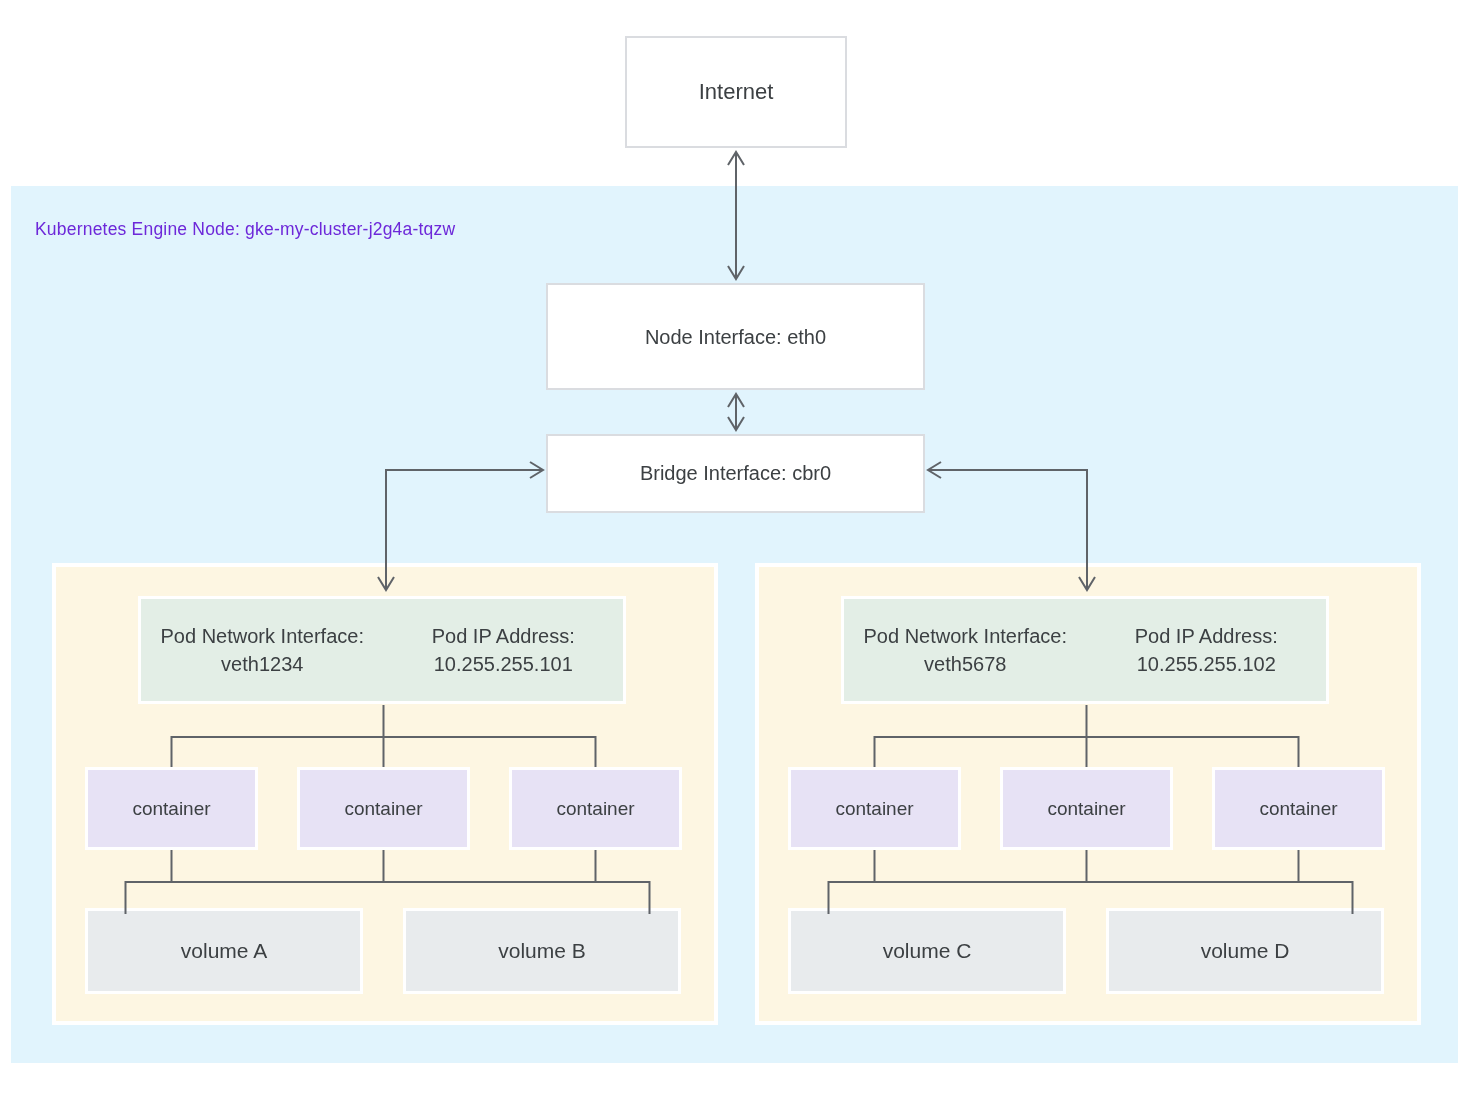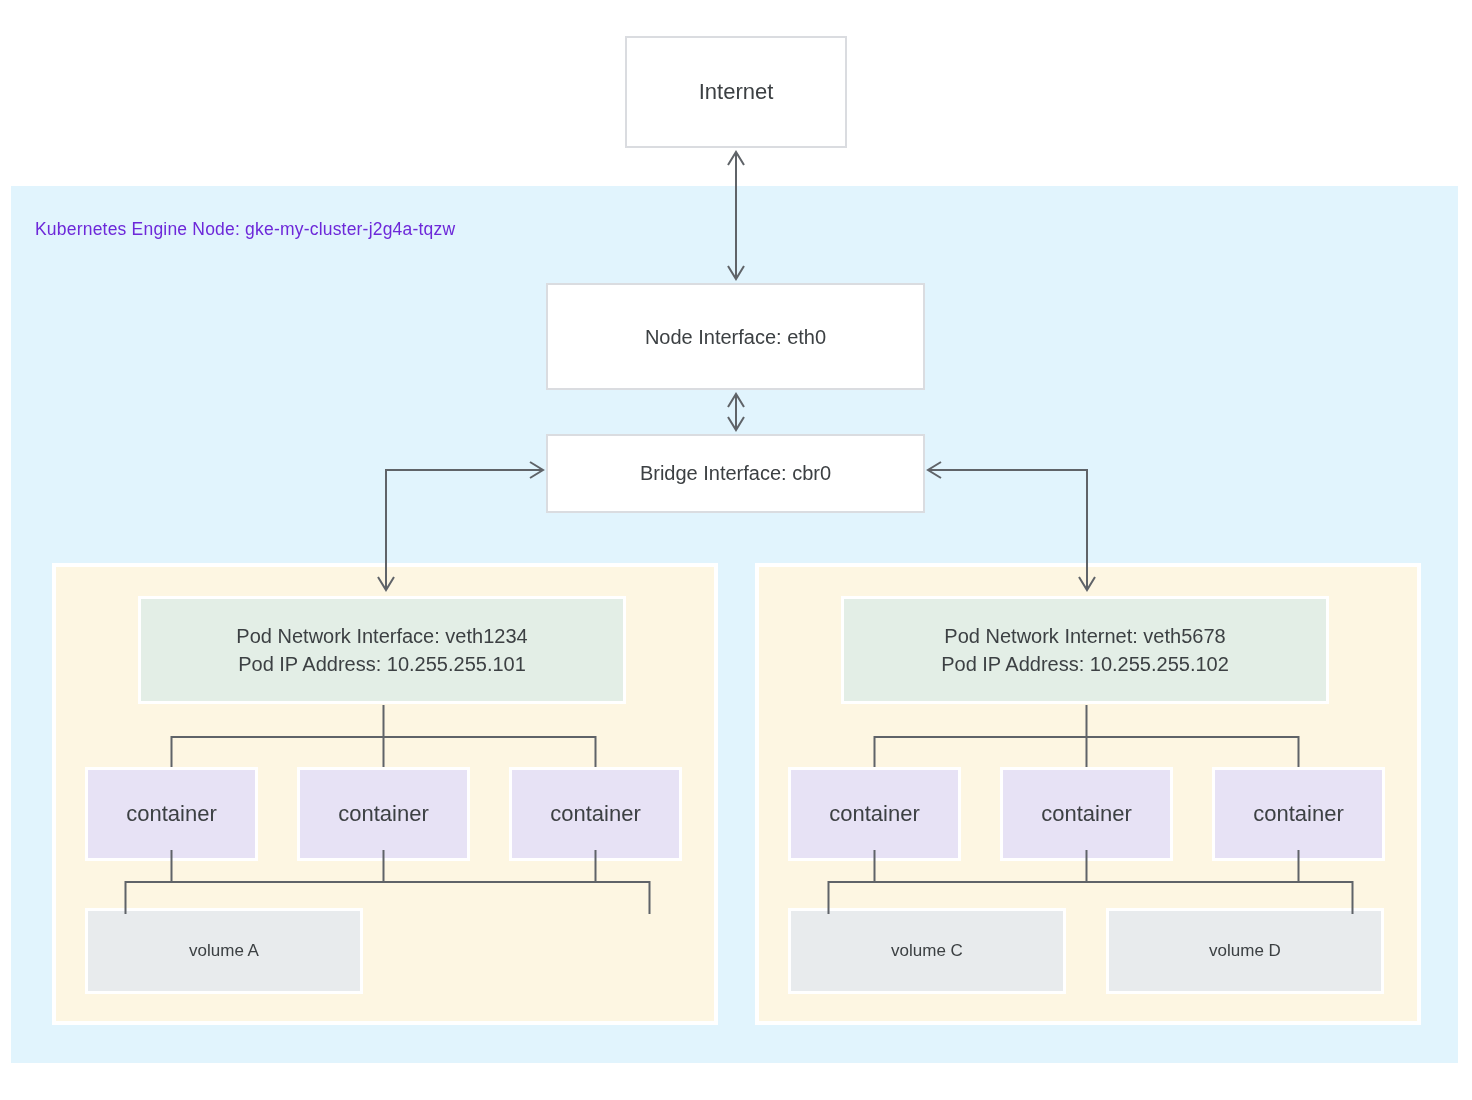--- a/index.html
+++ b/index.html
@@ -73,55 +73,55 @@
   .pod-left  { left: 52px; }
   .pod-right { left: 755px; }
   .pod-if-box {
     position: absolute;
     left: 82px; top: 29px;
     width: 488px; height: 108px;
     box-sizing: border-box;
     background: #e3eee6;
     border: 3px solid #ffffff;
     display: flex;
-    flex-direction: column;
+    flex-direction: row;
     align-items: center;
     justify-content: center;
     text-align: center;
     font-size: 20px;
     line-height: 28px;
     color: #3c4043;
   }
   .container-box {
     position: absolute;
     top: 200px;
-    width: 173px; height: 94px;
+    width: 173px; height: 83px;
     box-sizing: border-box;
     background: #e7e2f5;
     border: 3px solid #ffffff;
     display: flex;
     align-items: center;
     justify-content: center;
-    font-size: 22px;
+    font-size: 19px;
     color: #3c4043;
   }
   .ctr1 { left: 29px; }
   .ctr2 { left: 241px; }
   .ctr3 { left: 453px; }
   .volume-box {
     position: absolute;
     top: 341px;
     width: 278px; height: 86px;
     box-sizing: border-box;
     background: #e8ebed;
     border: 3px solid #ffffff;
     display: flex;
     align-items: center;
     justify-content: center;
-    font-size: 17px;
+    font-size: 21px;
     color: #3c4043;
   }
   .vol1 { left: 29px; }
   .vol2 { left: 347px; }
   
   .connectors {
     position: absolute;
     left: 0; top: 0;
     width: 1472px; height: 1100px;
     pointer-events: none;
@@ -163,25 +163,28 @@
     </div>
     <div class="container-box ctr2">
       <span>container</span>
     </div>
     <div class="container-box ctr3">
       <span>container</span>
     </div>
     <div class="volume-box vol1">
       <span>volume A</span>
     </div>
+    <div class="volume-box vol2">
+      <span>volume B</span>
+    </div>
   </div>
 
   <div class="pod pod-right">
     <div class="pod-if-box">
-      <span>Pod Network Internet: veth5678</span>
+      <span>Pod Network Interface: veth5678</span>
       <span>Pod IP Address: 10.255.255.102</span>
     </div>
     <div class="container-box ctr1">
       <span>container</span>
     </div>
     <div class="container-box ctr2">
       <span>container</span>
     </div>
     <div class="container-box ctr3">
       <span>container</span>

